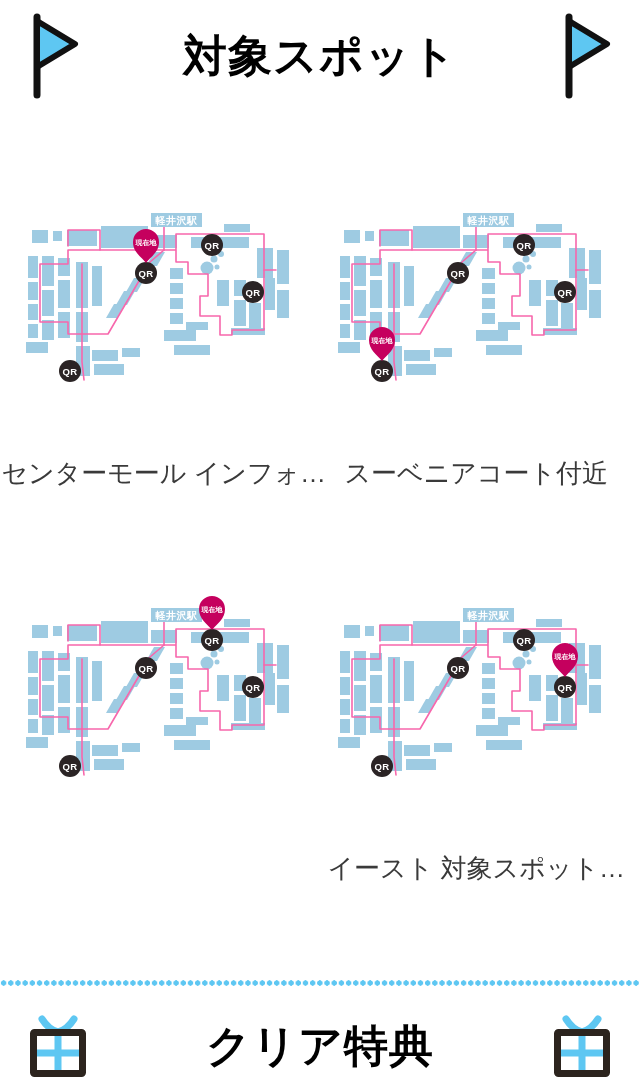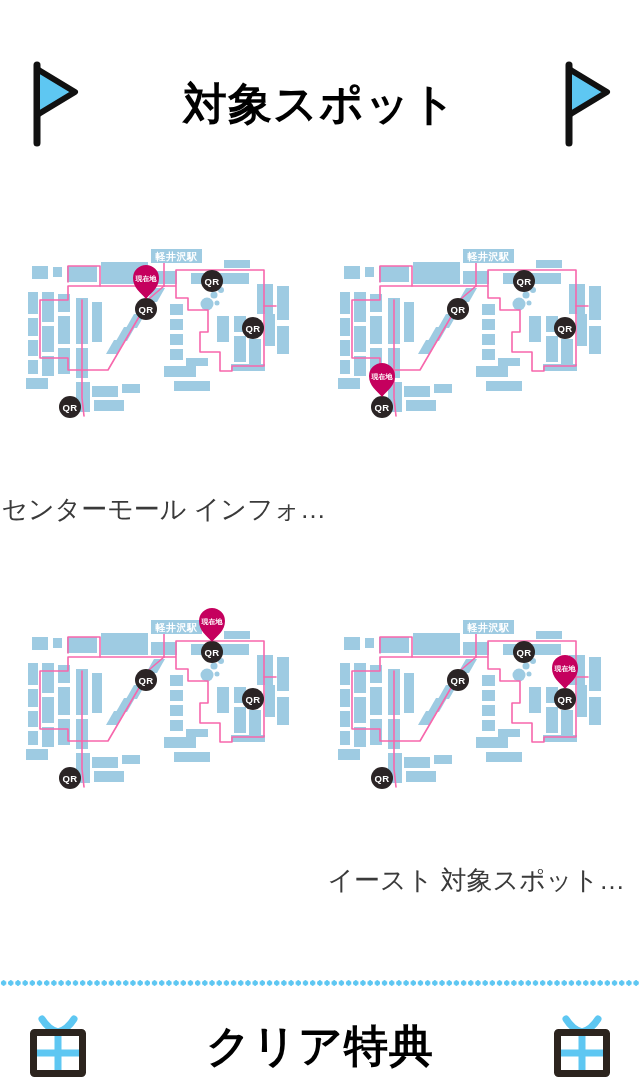--- a/index.html
+++ b/index.html
@@ -1,33 +1,33 @@
 <!DOCTYPE html>
 <html><head>
 <meta charset="utf-8">
 <style>
   html,body { margin:0; padding:0; background:#fff; }
   .screen {
     width:640px; height:1088px; background:#ffffff; overflow:hidden;
     font-family:"Liberation Sans","DejaVu Sans",sans-serif; position:relative;
   }
   
-  .bar { display:flex; align-items:center; justify-content:space-between; padding:0 28px;margin-top:48px; }
+  .bar { display:flex; align-items:center; justify-content:space-between; padding:0 28px; }
   .bar.top { padding-top:10px; height:92px; }
   .bar.bottom { margin-top:24px; height:74px; }
   .bar h1 { margin:0; font-size:44px; font-weight:900; color:#000; letter-spacing:1px; white-space:nowrap; }
   .flag svg { width:52px; height:86px; display:block; }
   .gift svg { width:60px; height:64px; display:block; }
 
   
   .maps-grid {
     display:grid; grid-template-columns:minmax(0,1fr) minmax(0,1fr);
     column-gap:25px; row-gap:90px; padding:0 20px; margin-top:96px;
   }
-  .map-card { margin:0; display:flex; flex-direction:column; align-items:center; }
+  .map-card { margin:12px; display:flex; flex-direction:column; align-items:center; }
   .map-svg { width:280px; height:195px; overflow:visible; display:block; }
   .map-caption {
     margin-top:52px; font-size:26px; font-weight:500; color:#3a3a3a;
     white-space:nowrap; text-align:center; line-height:1.3;
   }
 
   
   .map-svg text {
     font-family:"Liberation Sans","DejaVu Sans",sans-serif;
     font-weight:bold; fill:#fff; text-anchor:middle;
@@ -186,20 +186,21 @@
           </g>
         <g class="qr-marker" transform="translate(46,161)">
             <circle r="11" fill="#2b2425"></circle>
             <text y="3.5">QR</text>
           </g>
         <g class="pin-marker" transform="translate(46,132)">
           <path d="M0,19 C-5.5,12 -13,8 -13,-2 A13,13 0 1 1 13,-2 C13,8 5.5,12 0,19 Z" fill="#c5005e"></path>
           <text y="0.5">現在地</text>
         </g>
       </svg>
+      <figcaption class="map-caption">スーベニアコート付近</figcaption>
     </figure>
 
     <figure class="map-card">
       <svg class="map-svg" viewBox="0 0 280 195">
         <use href="#basemap" xlink:href="#basemap"></use>
         <g>
           <rect x="127" y="3" width="51" height="14" fill="#9ecbe2"></rect>
           <text x="152.5" y="13.5" class="stn-txt">軽井沢駅</text>
         </g>
         <g class="qr-marker" transform="translate(122,63)">

